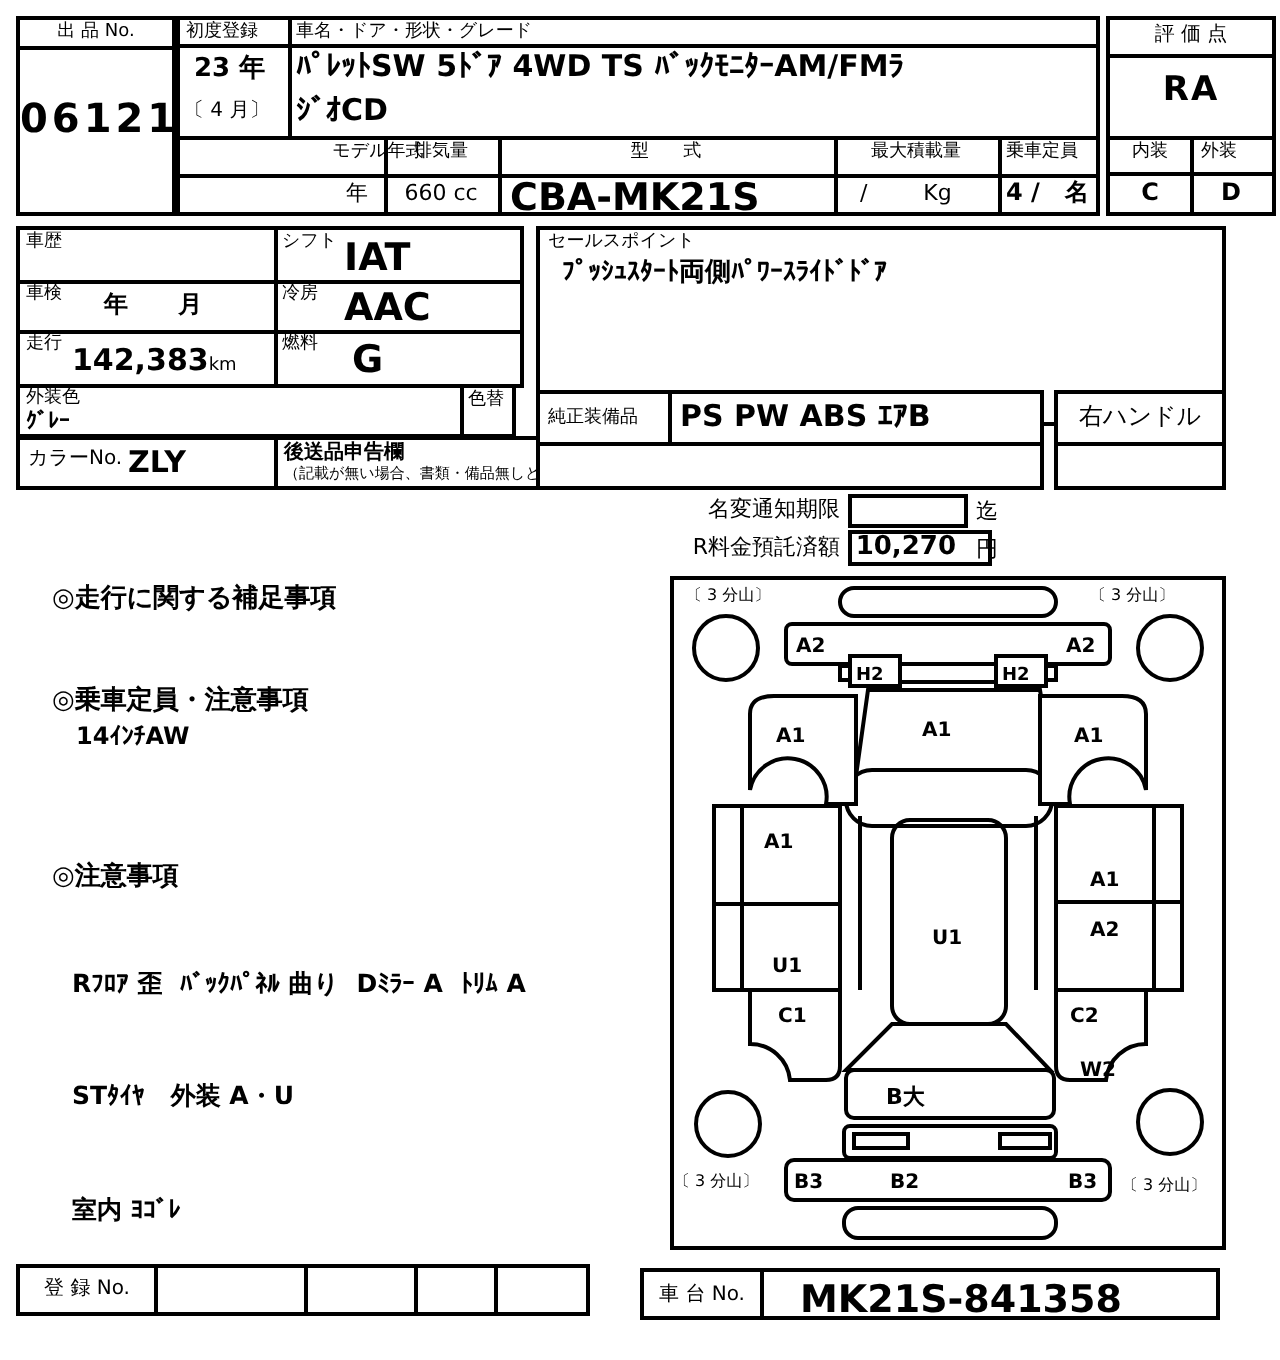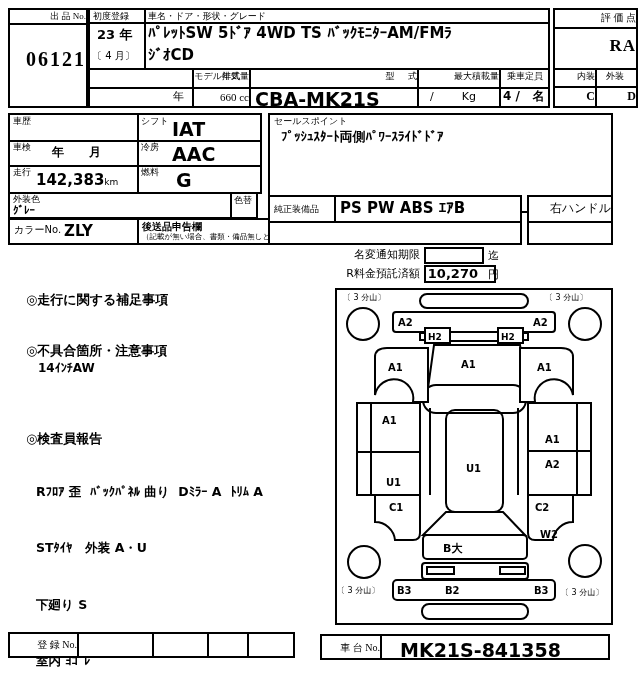--- a/index.html
+++ b/index.html
@@ -5,21 +5,21 @@
   html,body { margin:0; padding:0; background:#e8e8e8; }
   #sheet {
     position:relative; width:640px; height:680px; background:#fff;
     font-family:"DejaVu Sans","Liberation Sans",sans-serif; color:#000;
     overflow:hidden;
   }
   .b { position:absolute; border:2px solid #000; box-sizing:border-box; background:#fff; }
   .t { position:absolute; white-space:pre; line-height:1.15; }
   .vl { position:absolute; border-left:2px solid #000; width:0; }
   .hl { position:absolute; border-top:2px solid #000; height:0; }
-  .c { text-align:right;font-family:Liberation Serif, serif; }
+  .c { text-align:center; }
   .r { text-align:right; }
   .f9  { font-size:9px; }
   .f10 { font-size:10px; }
   .f11 { font-size:11px; }
   .f12 { font-size:12px; }
   .f13 { font-size:13px; }
   .f14 { font-size:19px; font-weight:600; }
   .f15 { font-size:15px; font-weight:600; }
   .big { font-size:20px; font-weight:600; letter-spacing:2px; }
   .sb { font-weight:600; }
@@ -94,21 +94,21 @@
     <div class="t f9" style="left:3px;top:52px;">走行</div>
     <div class="t" style="left:26px;top:56px;"><span class="f15">142,383</span><span class="f9">km</span></div>
     <div class="t f9" style="left:131px;top:52px;">燃料</div>
     <div class="t f14" style="left:166px;top:55px;">G</div>
   </div>
 
   <div class="b" style="left:8px;top:192px;width:250px;height:27px;">
     <div class="t f9" style="left:3px;top:0px;">外装色</div>
     <div class="t f11 sb" style="left:3px;top:11px;">ｸﾞﾚｰ</div>
     <div class="vl" style="left:220px;top:0;height:23px;"></div>
-    <div class="t f9" style="left:224px;top:1px;">色替</div>
+    <div class="t f9" style="left:224px;top:1px;font-family:Liberation Mono, monospace;">色替</div>
   </div>
 
   <div class="b" style="left:8px;top:218px;width:324px;height:27px;">
     <div class="t f10" style="left:4px;top:4px;">カラーNo.</div>
     <div class="t f15" style="left:54px;top:3px;">ZLY</div>
     <div class="vl" style="left:127px;top:0;height:23px;"></div>
     <div class="t f10 sb" style="left:132px;top:1px;">後送品申告欄</div>
     <div class="t" style="left:132px;top:13px;font-size:7.5px;">（記載が無い場合、書類・備品無しと致します）</div>
   </div>
 
@@ -134,27 +134,26 @@
     <div class="t f11 r" style="left:0;top:1px;width:54px;"></div>
   </div>
   <div class="t f11" style="left:488px;top:250px;">迄</div>
   <div class="t f11 r" style="left:330px;top:268px;width:90px;">R料金預託済額</div>
   <div class="b" style="left:424px;top:265px;width:72px;height:18px;">
     <div class="t f13 sb r" style="left:0;top:0px;width:52px;">10,270</div>
   </div>
   <div class="t f11" style="left:488px;top:269px;">円</div>
 
   <div class="t f13 sb" style="left:26px;top:293px;">◎走行に関する補足事項</div>
-  <div class="t f13 sb" style="left:26px;top:344px;">◎不具合箇所・注意事項</div>
+  <div class="t f13 sb" style="left:26px;top:344px;">◎乗車定員・注意事項</div>
   <div class="t f12 sb" style="left:38px;top:362px;">14ｲﾝﾁAW</div>
-  <div class="t f13 sb" style="left:26px;top:432px;">◎検査員報告</div>
+  <div class="t f13 sb" style="left:26px;top:432px;">◎注意事項</div>
   <div class="t" style="left:36px;top:448px;">
     <div class="report-line">Rﾌﾛｱ 歪  ﾊﾞｯｸﾊﾟﾈﾙ 曲り  Dﾐﾗｰ A  ﾄﾘﾑ A</div>
     <div class="report-line">STﾀｲﾔ   外装 A・U</div>
-    <div class="report-line">下廻り S</div>
     <div class="report-line">室内 ﾖｺﾞﾚ</div>
     
     
     
     
     
     
   </div>
 
   <div class="b" style="left:335px;top:288px;width:278px;height:337px;">

